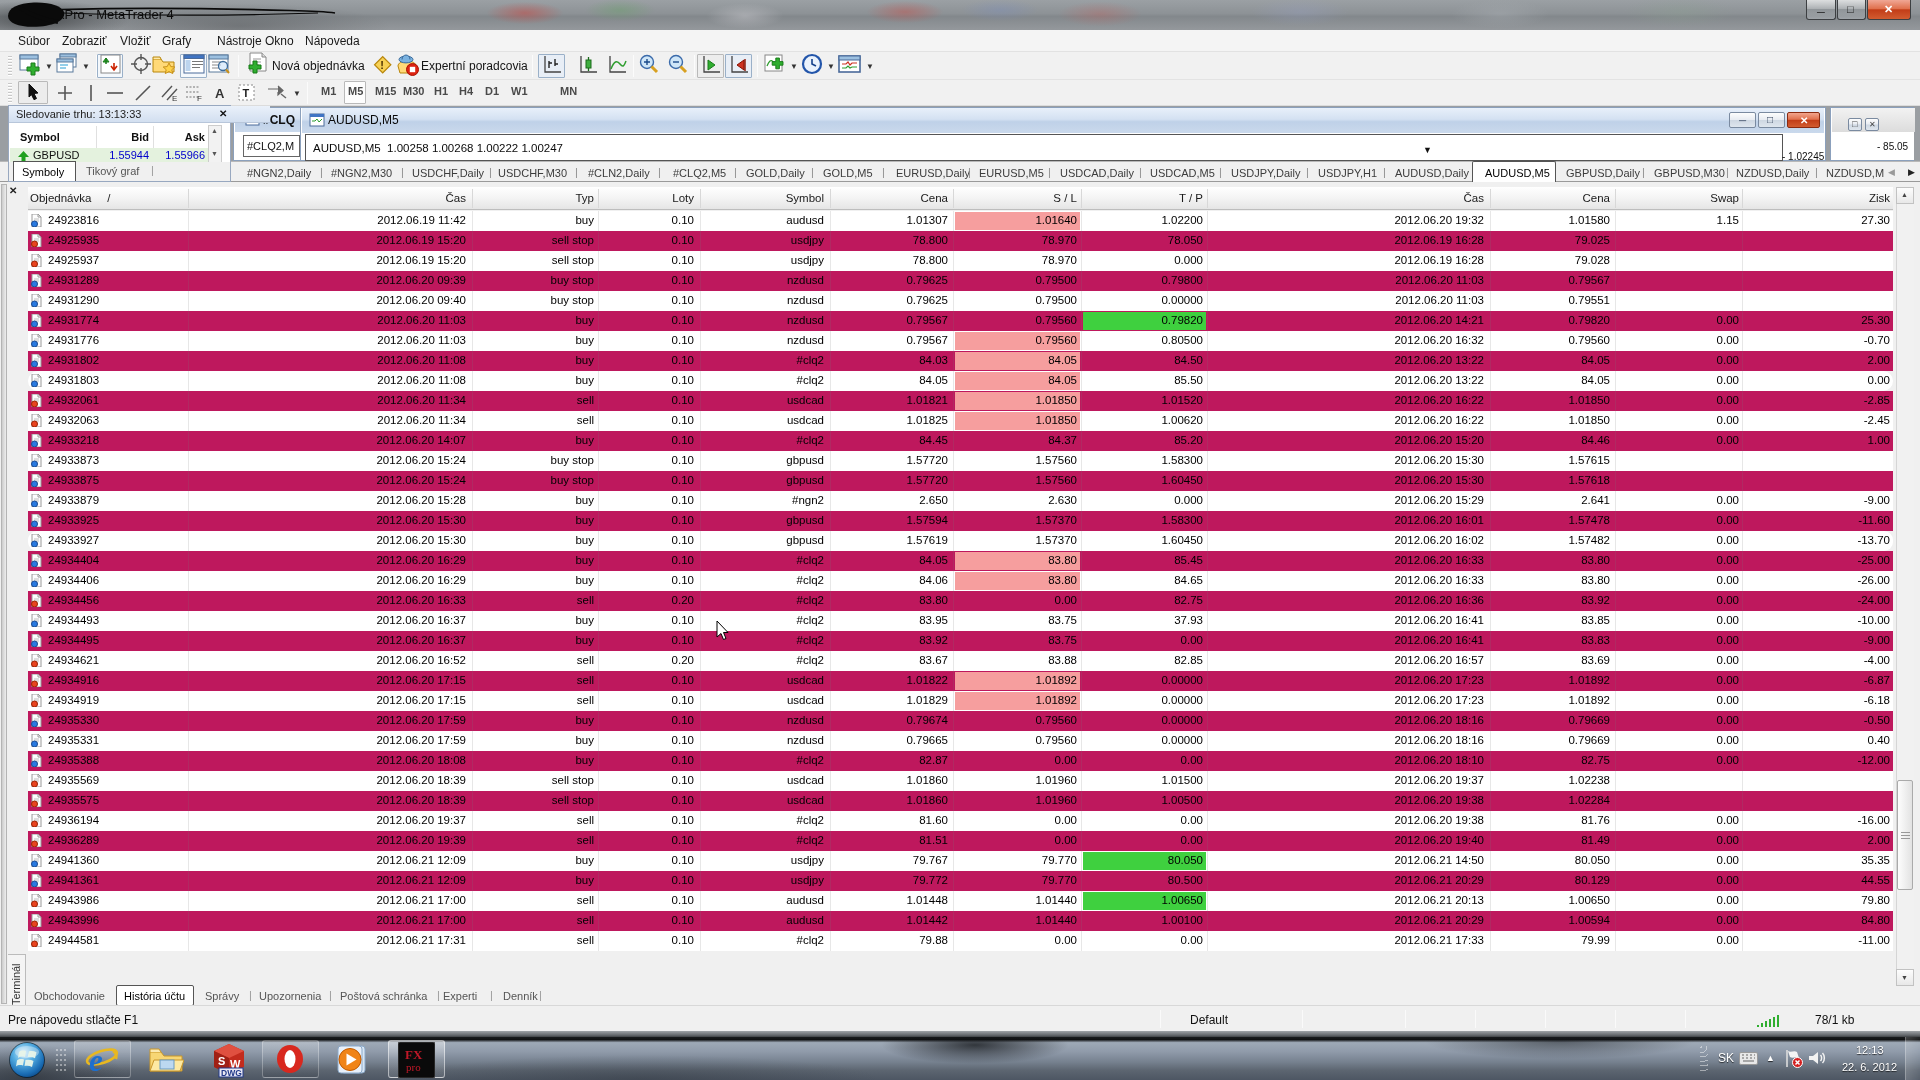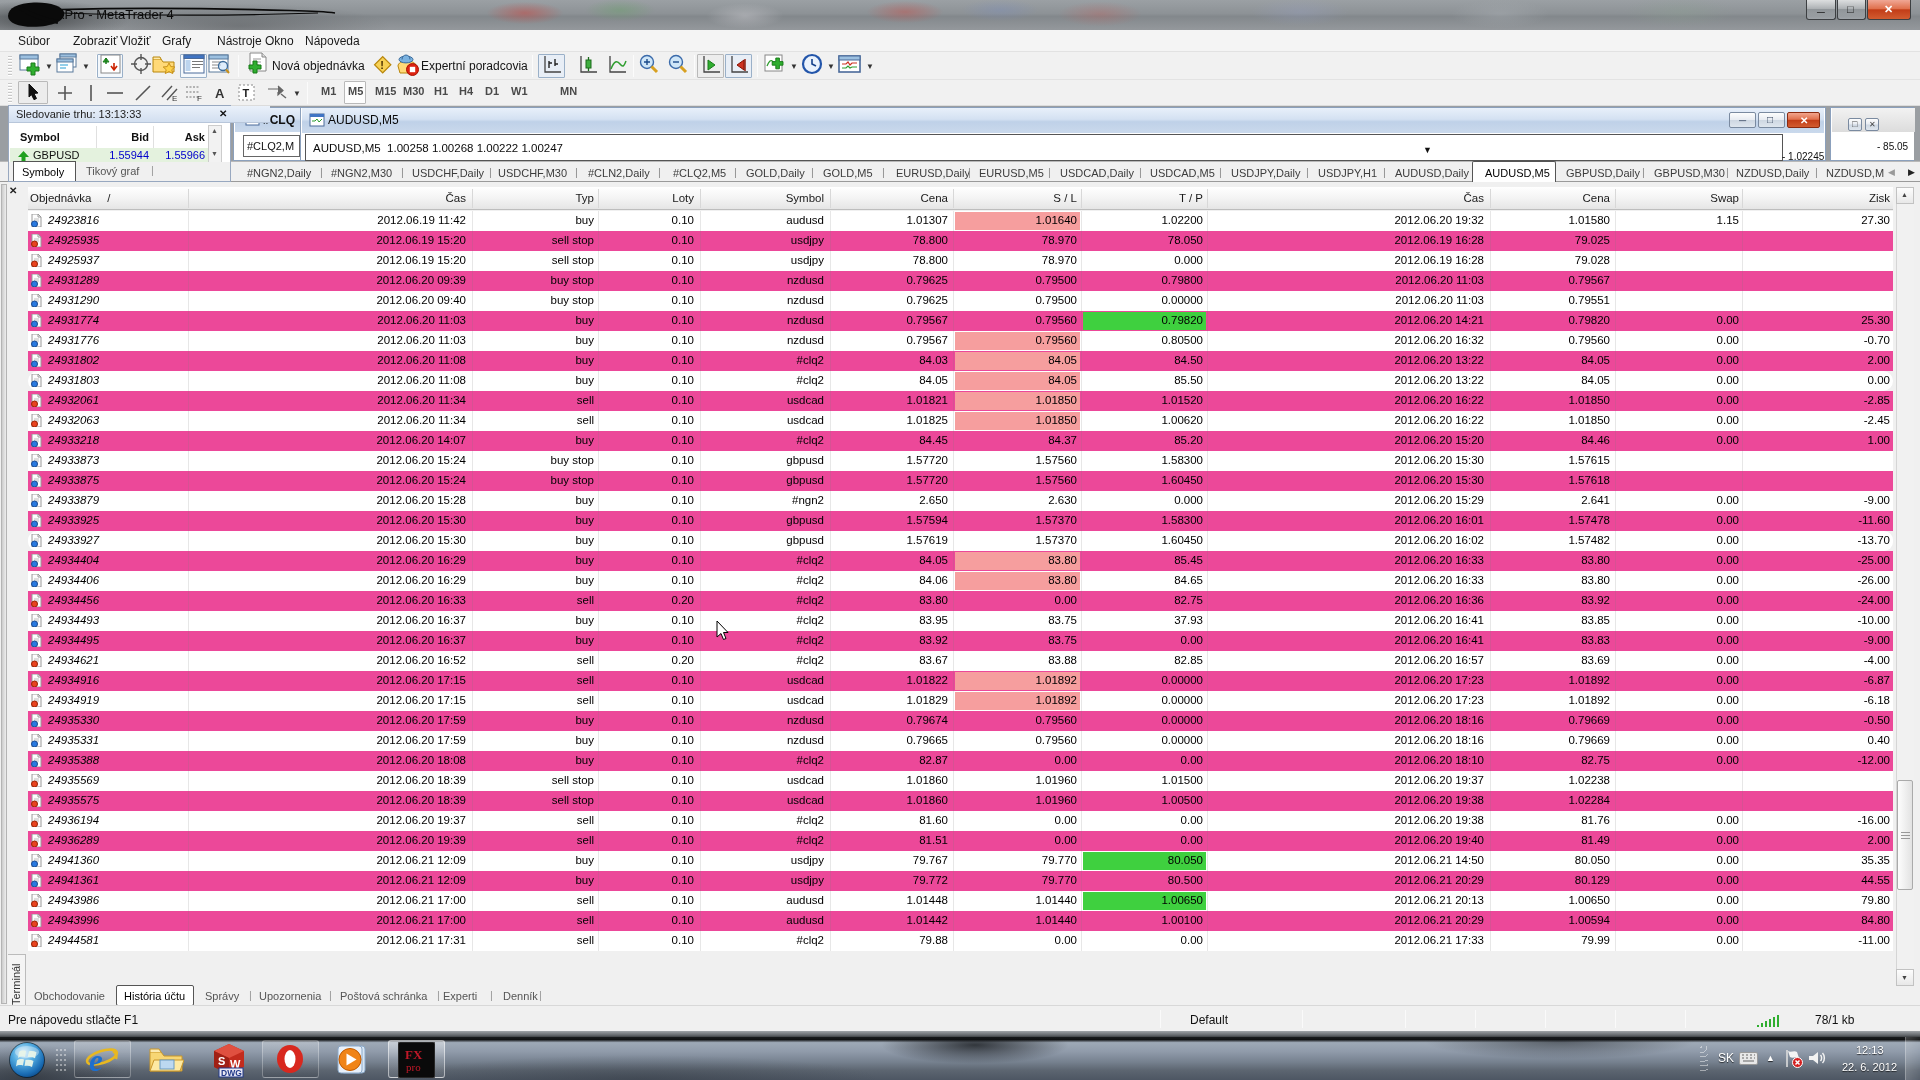--- a/index.html
+++ b/index.html
@@ -50,33 +50,33 @@
 #tabstrip{top:161px;left:0;width:1920px;height:21px;background:#f0f0f0;border-top:1px solid #b8b8b8;border-bottom:1px solid #9a9a9a;}
 .ctab{position:absolute;top:5px;font-size:11px;color:#3c3c3c;}
 .csep{position:absolute;top:4px;font-size:11px;color:#8c8c8c;}
 
 #terminal{top:182px;left:0;width:1920px;height:823px;background:#f0f0f0;}
 #thead{position:absolute;top:5px;left:28px;width:1865px;height:23px;
  background:linear-gradient(180deg,#ffffff 0%,#f4f4f4 50%,#e5e5e5 100%);border-bottom:1px solid #bdbdbd;}
 .hcell{position:absolute;top:5px;font-size:11.5px;color:#1a1a1a;}
 .row{position:absolute;left:28px;width:1865px;height:20px;}
 .row span{position:absolute;top:3px;font-size:11.5px;color:#000;white-space:pre;text-align:right;}
-.rg{background:#ec4899;}
+.rg{background:#be185d;}
 .rw{background:#ffffff;}
 .hl{position:absolute;top:1px;height:18px;}
 .hlr{background:#f69e9e;}
 .hlg{background:#3fd03f;}
 .gline{position:absolute;width:1px;background:rgba(120,120,120,.18);}
 .doc{position:absolute;left:3px;top:3px;width:11px;height:13px;}
 #sumrow{position:absolute;left:28px;top:770px;width:1865px;height:20px;background:#c9c9c5;border-top:1px solid #adada9;}
 </style></head><body>
 <div id="root">
 
 <style>
-.c1{left:20px;text-align:right;font-style:italic;}
+.c1{left:20px;text-align:right;}
 .c2{left:160px;width:278px;}
 .c3{left:444px;width:122px;}
 .c4{left:570px;width:96px;}
 .c5{left:672px;width:124px;}
 .c6{left:802px;width:118px;}
 .c7{left:925px;width:124px;}
 .c8{left:1053px;width:122px;}
 .c9{left:1179px;width:277px;}
 .c10{left:1462px;width:120px;}
 .c11{left:1587px;width:124px;}
@@ -109,21 +109,21 @@
       </div>
       <div class="abs wbtn" style="left:1837px;width:29px;">
         <span class="wglyph" style="left:9px;top:3px;">□</span>
       </div>
       <div class="abs wbtn" id="btnclose" style="left:1867px;width:44px;">
         <span class="wglyph" style="left:16px;top:3px;color:#fff;font-weight:bold;">✕</span>
       </div>
     </div>
     <div class="abs" id="menubar">
       <span class="mitem" style="left:18px;">Súbor</span>
-      <span class="mitem" style="left:73px;">Zobraziť</span>
+      <span class="mitem" style="left:62px;">Zobraziť</span>
       <span class="mitem" style="left:120px;">Vložiť</span>
       <span class="mitem" style="left:162px;">Grafy</span>
       <span class="mitem" style="left:217px;">Nástroje</span>
       <span class="mitem" style="left:265px;">Okno</span>
       <span class="mitem" style="left:305px;">Nápoveda</span>
     </div>
     <div class="abs" id="tb1">
       <div class="grip" style="left:8px;top:4px;height:20px;"></div>
       <svg class="abs" style="left:19px;top:1px;" width="24" height="23" viewBox="0 0 24 23">
         <rect x="1" y="2" width="18" height="15" fill="#fff" stroke="#5a7a9c"></rect>

